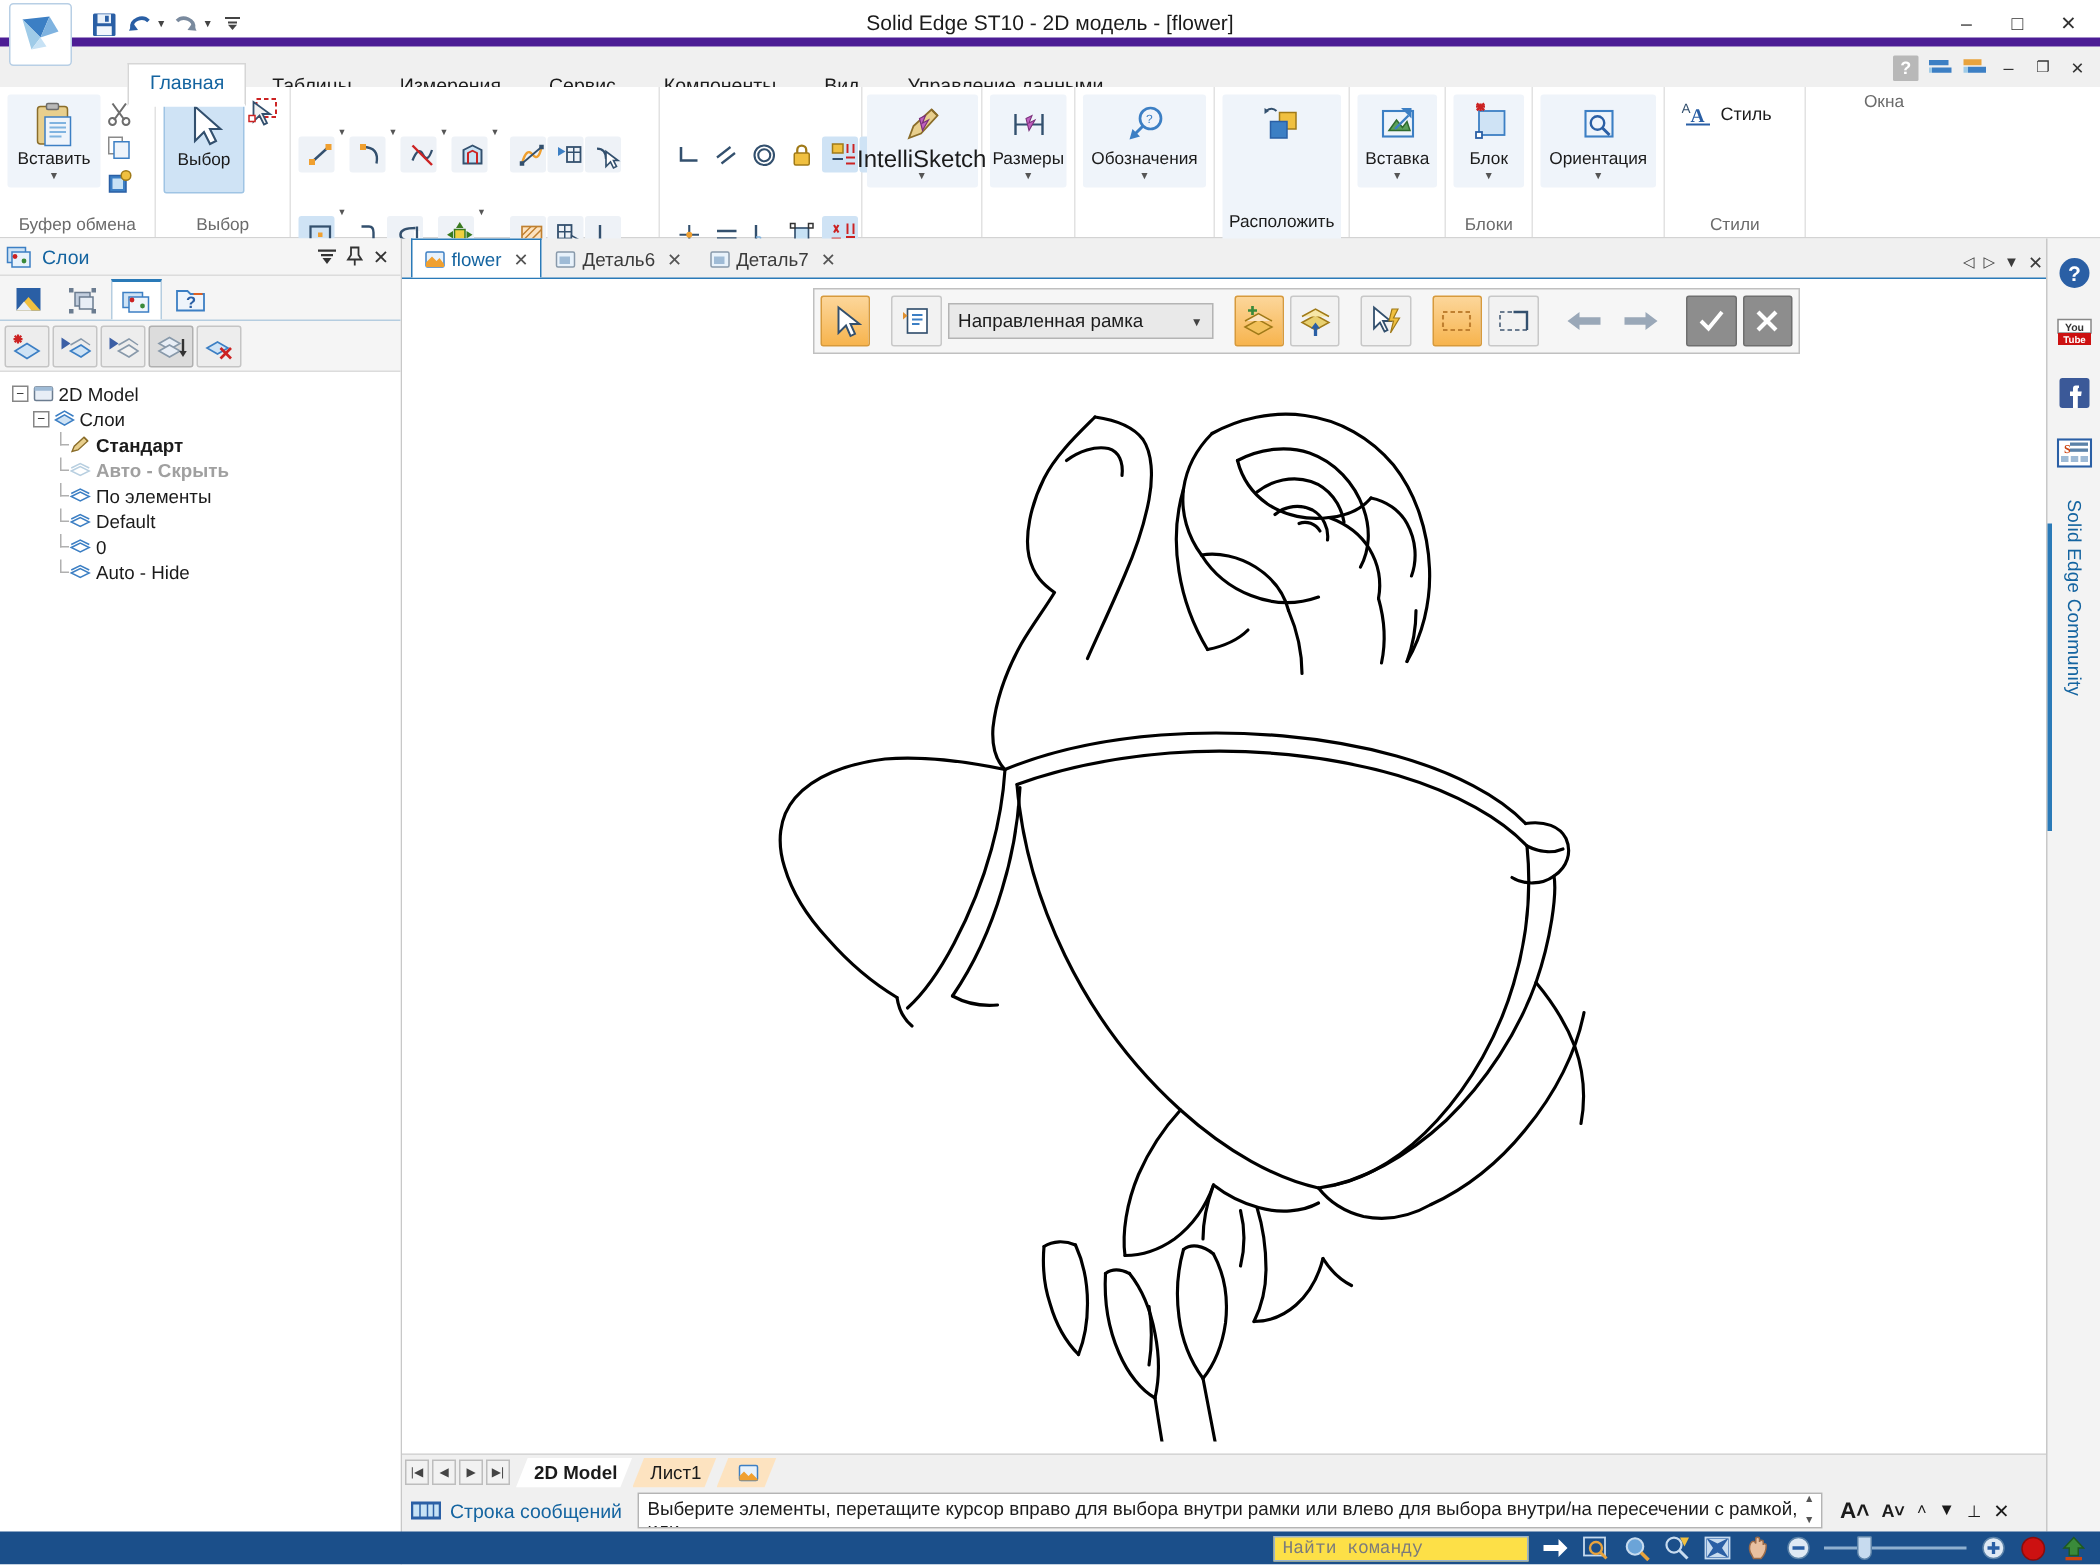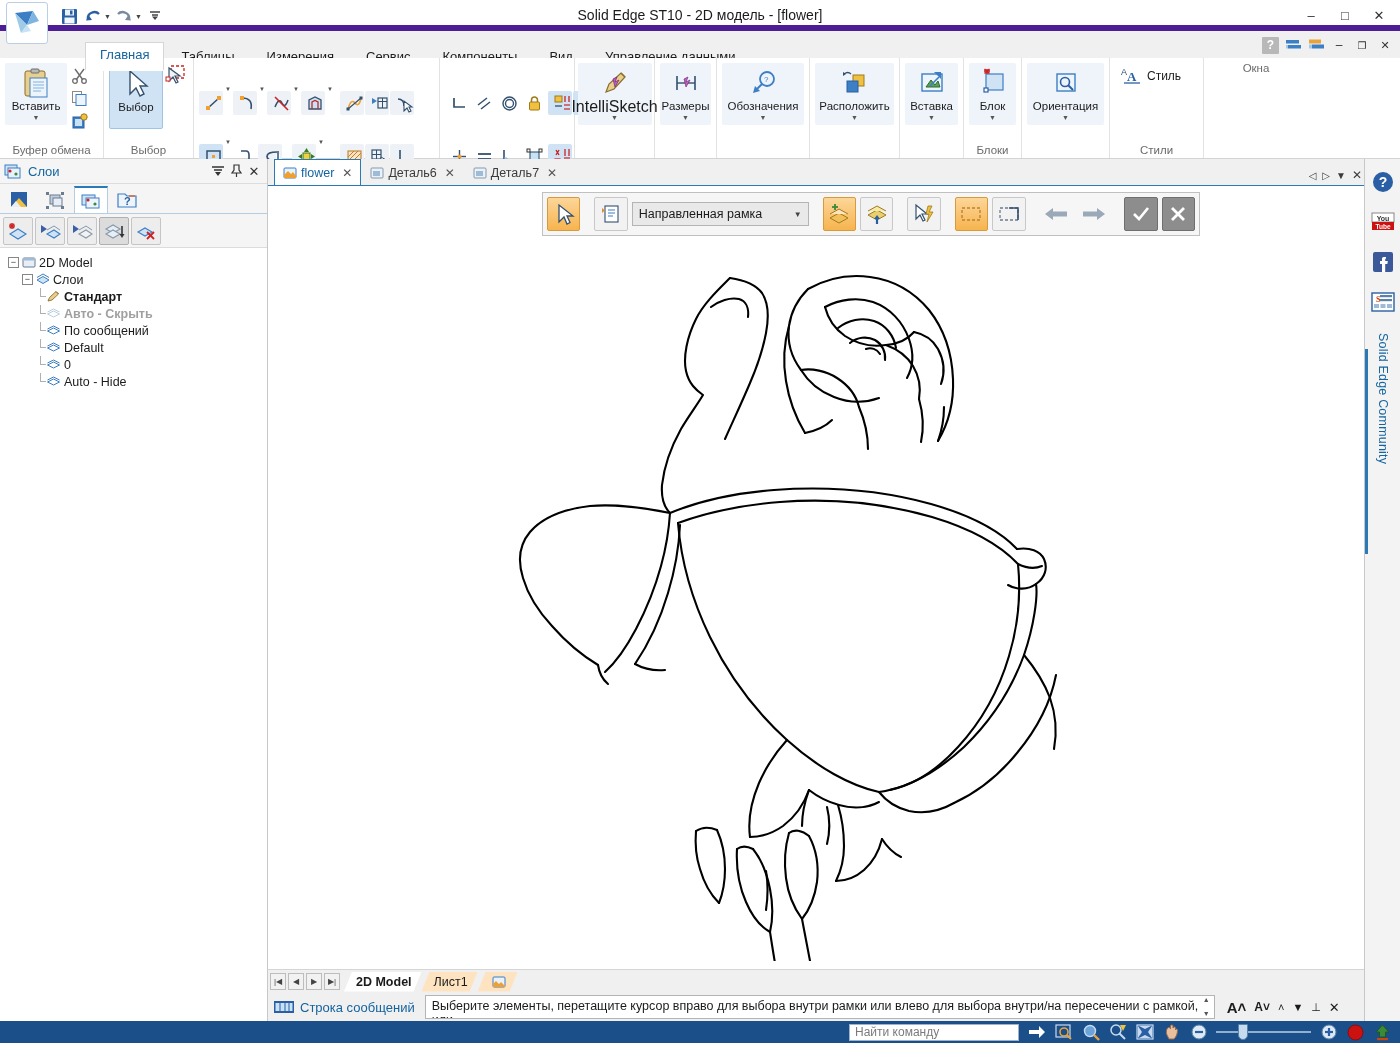--- a/index.html
+++ b/index.html
@@ -200,22 +200,22 @@
   .msg-spin { position: absolute; right: 1px; top: 1px; width: 13px; height: 20px; display:flex; flex-direction:column; align-items:center; justify-content:center; font-size:7px; color:#555; background:#fff; }
   .msg-right { display: flex; align-items: center; gap: 8px; margin-left: 12px; color: #1b1b1b; }
 
   
   .bottombar {
     position: absolute; left: 0; top: 1021px; width: 1400px; height: 22px;
     background: #1b4f8a; display: flex; align-items: center; justify-content: flex-end;
     padding-right: 8px; gap: 8px;
   }
   .find-box {
-    width: 170px; height: 17px; background: #ffffff; border: 1px solid #9bb4cc;
-    font-size: 12px; color: #7b7b7b; padding: 0 5px; display: flex; align-items: center;
+    width: 170px; height: 17px; background: #fde047; border: 1px solid #9bb4cc;
+    font-size: 12px; color: #7b7b7b; padding: 0 5px; display: flex; align-items: center; font-family: Liberation Mono, monospace;
   }
   .bb-icon { width: 19px; height: 19px; display: flex; align-items: center; justify-content: center; }
   .zoom-slider { width: 95px; height: 18px; position: relative; display:flex; align-items:center; }
   .zoom-track { position:absolute; left:0; right:0; height:2px; background:#8fb0cf; }
   .zoom-thumb { position:absolute; left:22px; width:10px; height:16px; background:#c7dbef; border:1px solid #5b82a8; border-radius:1px 1px 5px 5px; }
 
   
   .rightdock {
     position: absolute; right: 0; top: 159px; width: 36px; height: 862px;
     background: #f3f3f3; border-left: 1px solid #c8c8c8;
@@ -725,21 +725,21 @@
           </div>
           <div class="lbl">Обозначения</div>
           <div class="dd">▼</div>
         </div>
       </div>
       <div class="rgroup-label"></div>
     </div>
 
     <div class="rgroup" style="width:90px;">
       <div class="rgroup-body" style="justify-content:center;">
-        <div class="big-btn hl" style="width:86px;">
+        <div class="big-btn hl" style="width:86px;gap:42px;">
           <div class="ico">
             <svg width="30" height="30" viewBox="0 0 30 30">
               <rect x="13" y="7" width="11" height="11" fill="#f0c040" stroke="#a07a18"></rect>
               <rect x="7" y="13" width="11" height="11" fill="#3c7fc4" stroke="#2a5fa5"></rect>
               <path d="M4 6 Q8 3 11 6" stroke="#33506e" stroke-width="1.3" fill="none"></path>
               <polygon points="3,4 6,6 3,8" fill="#33506e"></polygon>
             </svg>
           </div>
           <div class="lbl">Расположить</div>
           <div class="dd">▼</div>
@@ -978,21 +978,21 @@
       </div>
 
       <div class="tnode" style="padding-left:30px;">
         <span class="tstem"></span>
         <span>
           <svg width="15" height="13" viewBox="0 0 15 13">
               <path d="M1.5 7 L7.5 4 L13.5 7 L7.5 10 Z" fill="none" stroke="#3c7fc4"></path>
               <path d="M1.5 5 L7.5 2 L13.5 5" fill="none" stroke="#3c7fc4"></path>
             </svg>
         </span>
-        <span class="tlabel">По сообщений</span>
+        <span class="tlabel">По элементы</span>
       </div>
 
       <div class="tnode" style="padding-left:30px;">
         <span class="tstem"></span>
         <span>
           <svg width="15" height="13" viewBox="0 0 15 13">
               <path d="M1.5 7 L7.5 4 L13.5 7 L7.5 10 Z" fill="none" stroke="#3c7fc4"></path>
               <path d="M1.5 5 L7.5 2 L13.5 5" fill="none" stroke="#3c7fc4"></path>
             </svg>
         </span>

